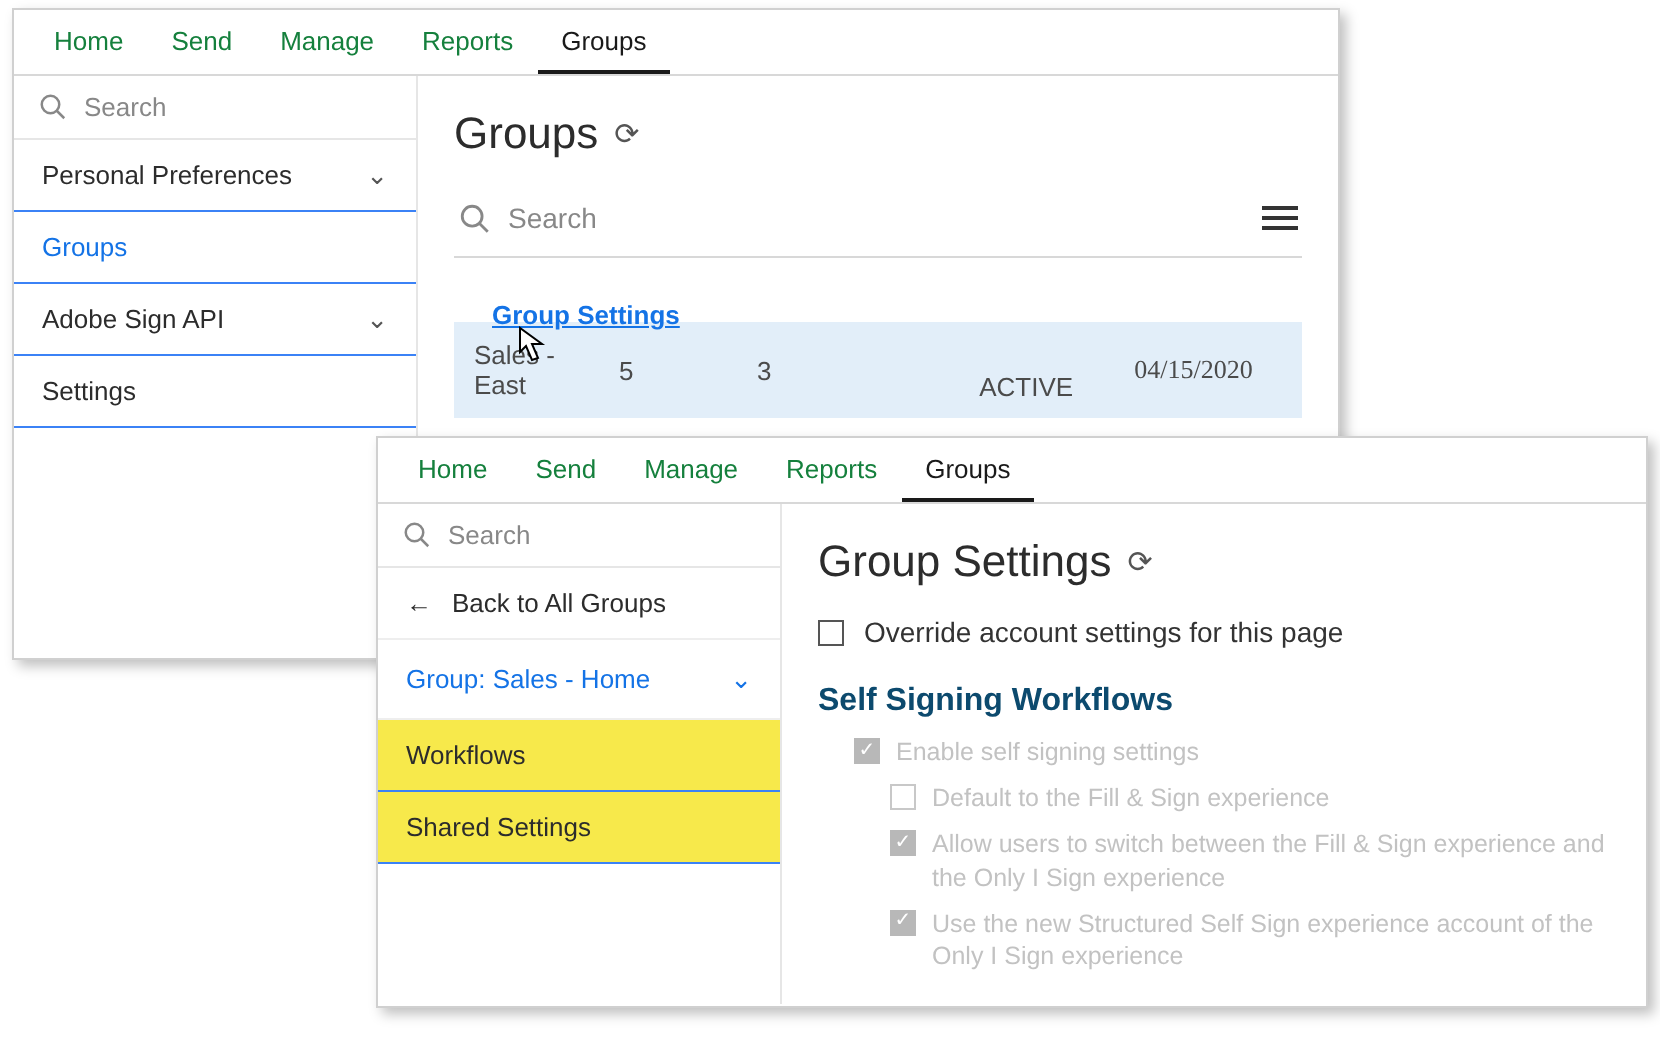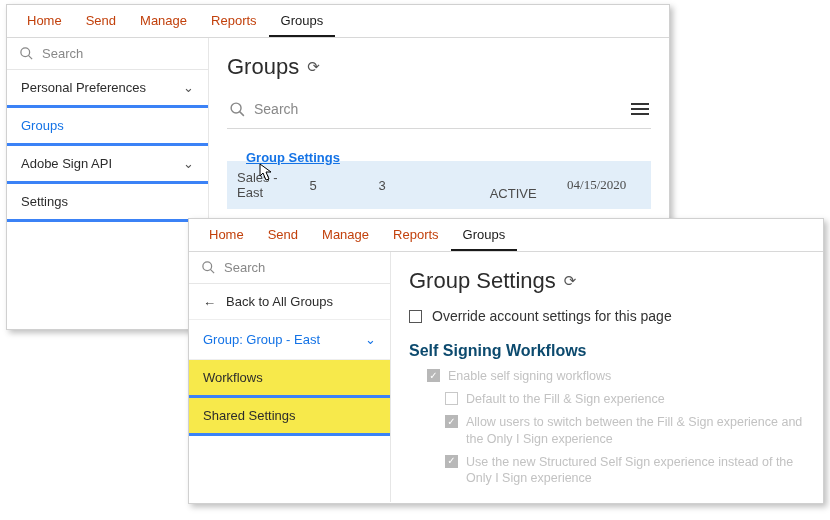--- a/index.html
+++ b/index.html
@@ -1,27 +1,27 @@
 <!DOCTYPE html>
 <html><head>
 <meta charset="utf-8">
 <style>
 * { box-sizing: border-box; margin: 0; padding: 0; font-family: -apple-system, "Segoe UI", Arial, sans-serif; }
 body { background: #fff; width: 830px; height: 520px; position: relative; overflow: hidden; }
 .panel { position: absolute; background: #fff; border: 1px solid #d0d0d0; box-shadow: 3px 3px 6px rgba(0,0,0,0.25); }
 .panel1 { left: 6px; top: 4px; width: 664px; height: 326px; }
 .panel2 { left: 188px; top: 218px; width: 636px; height: 286px; }
 .topnav { display: flex; border-bottom: 1px solid #d8d8d8; padding: 0 8px; background: #fff; }
-.topnav-item { padding: 8px 12px 7px; font-size: 13px; color: #c2410c; cursor: pointer; border-bottom: 2px solid transparent; }
+.topnav-item { padding: 8px 12px 7px; font-size: 13px; color: #15803d; cursor: pointer; border-bottom: 2px solid transparent; }
 .topnav-item.active { color: #1a1a1a; border-bottom: 2px solid #1a1a1a; font-weight: 500; }
 .body-row { display: flex; height: calc(100% - 34px); }
 .sidebar { width: 202px; border-right: 1px solid #e6e6e6; display: flex; flex-direction: column; }
 .side-search { display: flex; align-items: center; padding: 8px 12px; color: #888; border-bottom: 1px solid #e6e6e6; font-size: 13px; }
 .side-search svg, .main-search svg { flex: 0 0 auto; margin-right: 8px; }
-.side-item { display: flex; align-items: center; justify-content: space-between; padding: 10px 14px; font-size: 13px; color: #2c2c2c; border-bottom: 3px solid #3b82f6; cursor: pointer; }
+.side-item { display: flex; align-items: center; justify-content: space-between; padding: 10px 14px; font-size: 13px; color: #2c2c2c; border-bottom: 1px solid #3b82f6; cursor: pointer; }
 .side-item.link { color: #1473e6; }
 .side-item.hl { background: #f7e94b; text-align: center; }
 .chev { color: #555; }
 .main { flex: 1; padding: 10px 18px 0 18px; overflow: hidden; position: relative; }
 h1.page-title { font-size: 22px; font-weight: 400; color: #2c2c2c; margin: 6px 0 14px; display: flex; align-items: center; gap: 8px; }
 .refresh { font-size: 15px; color: #555; }
 .main-search-row { display: flex; align-items: center; justify-content: space-between; border-bottom: 1px solid #d8d8d8; padding: 6px 2px 10px; }
 .main-search { display: flex; align-items: center; color: #888; font-size: 14px; }
 .hamburger span { display: block; width: 18px; height: 2px; background: #333; margin: 3px 0; }
 .tooltip-link { position: absolute; left: 246px; top: 150px; color: #1473e6; font-size: 13px; font-weight: 600; text-decoration: underline; cursor: pointer; z-index: 3; }
@@ -131,21 +131,21 @@
             <circle cx="10" cy="10" r="7"></circle>
             <line x1="21" y1="21" x2="15" y2="15"></line>
           </svg>
         <span>Search</span>
       </div>
       <div class="backline">
         <span>←</span>
         <span>Back to All Groups</span>
       </div>
       <div class="groupline">
-        <span>Group: Group - East</span>
+        <span>Group: Sales - Home</span>
         <span class="chev" style="color:#1473e6">⌄</span>
       </div>
       <div class="side-item hl">
         <span>Workflows</span>
       </div>
       <div class="side-item hl">
         <span>Shared Settings</span>
       </div>
     </div>
     <div class="main">
@@ -153,29 +153,29 @@
         <span>Group Settings</span>
         <span class="refresh">⟳</span>
       </h1>
       <div class="override-row">
         <span class="cbox"></span>
         <span>Override account settings for this page</span>
       </div>
       <div class="section-h">Self Signing Workflows</div>
       <div class="opt indent1">
         <span class="cbox checked">✓</span>
-        <span>Enable self signing workflows</span>
+        <span>Enable self signing settings</span>
       </div>
       <div class="opt indent2">
         <span class="cbox" style="border-color:#c8c8c8"></span>
         <span>Default to the Fill &amp; Sign experience</span>
       </div>
       <div class="opt indent2">
         <span class="cbox checked">✓</span>
         <span>Allow users to switch between the Fill &amp; Sign experience and the Only I Sign experience</span>
       </div>
       <div class="opt indent2">
         <span class="cbox checked">✓</span>
-        <span>Use the new Structured Self Sign experience instead of the Only I Sign experience</span>
+        <span>Use the new Structured Self Sign experience account of the Only I Sign experience</span>
       </div>
     </div>
   </div>
 </div>
 
 </body></html>

